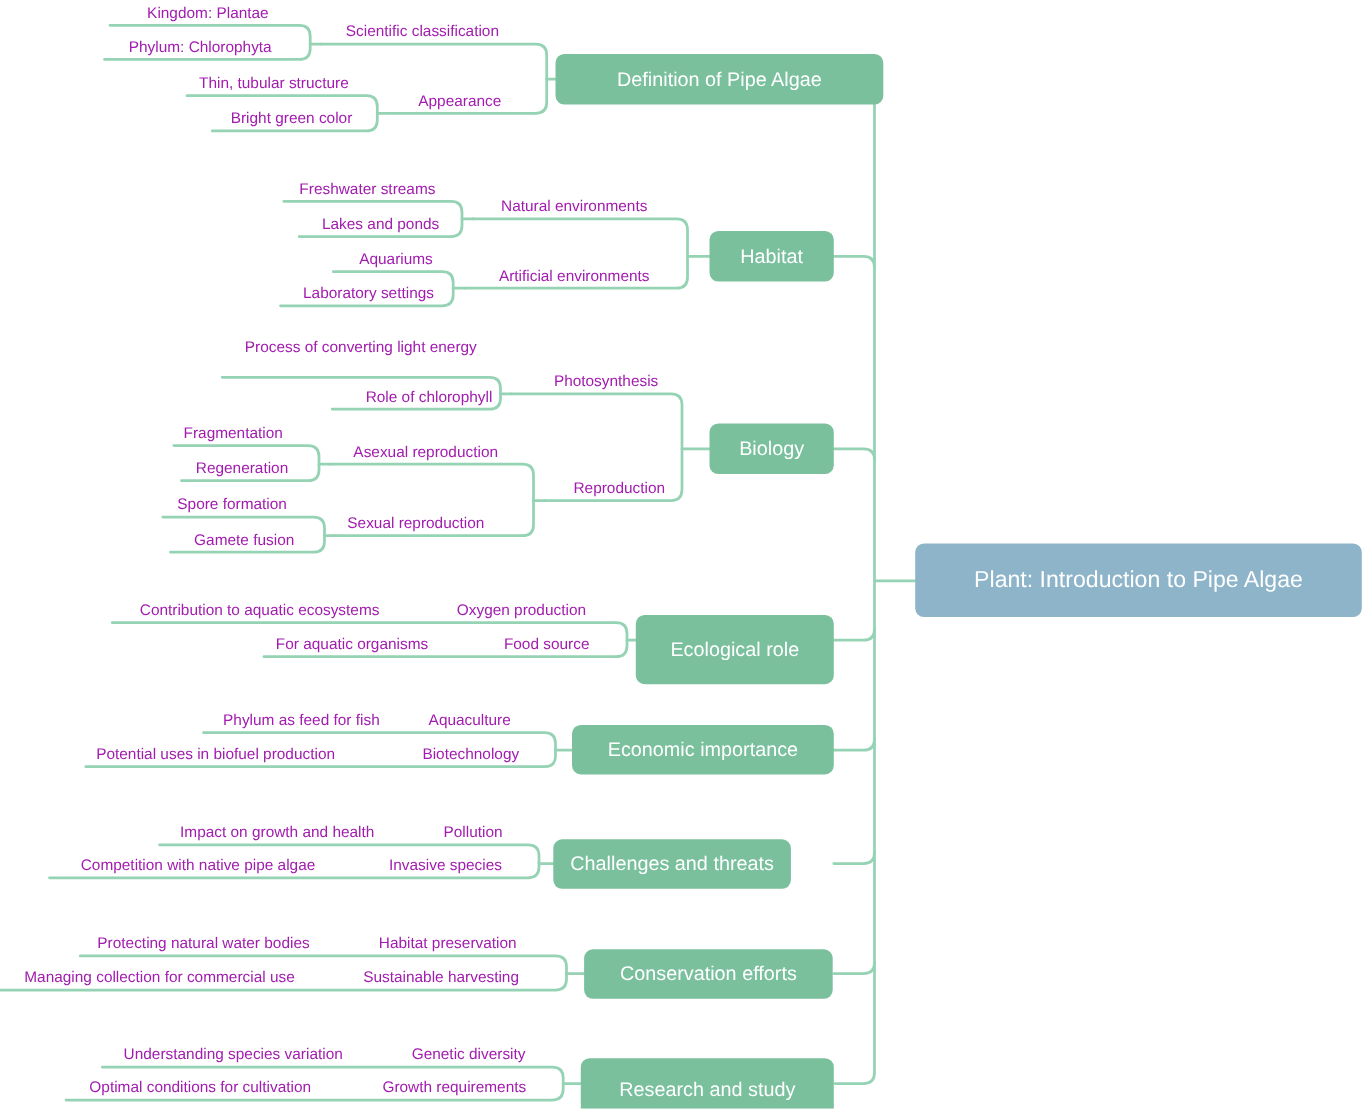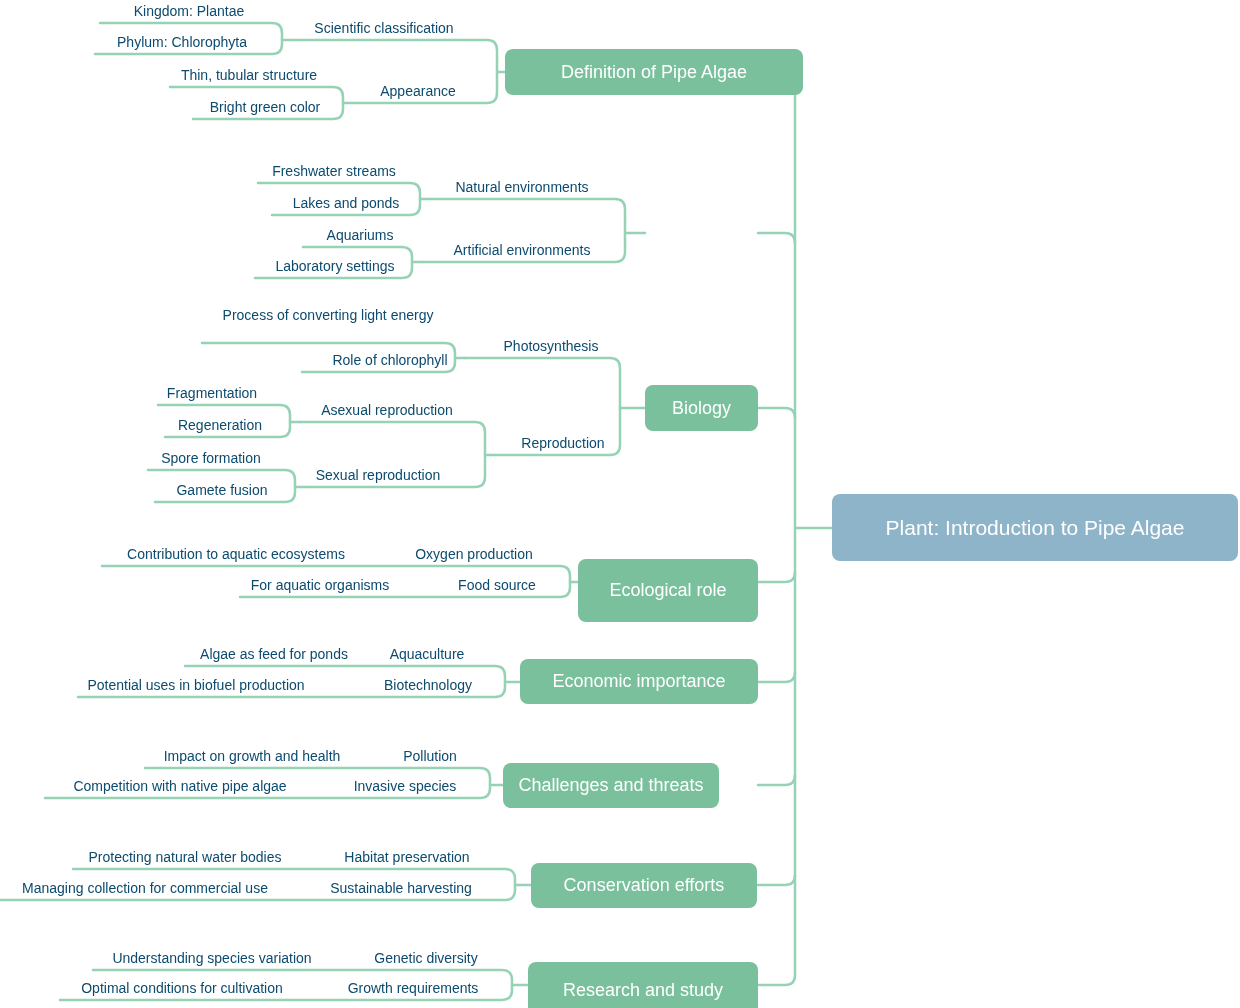--- a/index.html
+++ b/index.html
@@ -1,21 +1,21 @@
 <!DOCTYPE html>
 <html><head>
 <meta charset="utf-8">
 <style>
   html,body{margin:0;padding:0;background:#fff;}
   body{font-family:"Liberation Sans",sans-serif;}
   .canvas{position:relative;width:1240px;height:1008px;overflow:hidden;background:#ffffff;}
   svg.connectors{position:absolute;left:0;top:0;width:1240px;height:1008px;}
   svg.connectors path{fill:none;stroke:#95d3b4;stroke-width:2.5;stroke-linecap:round;}
   .lbl{position:absolute;transform:translateX(-50%);white-space:nowrap;
-       font-size:14px;line-height:18px;color:#0c4a6e;}
+       font-size:14px;line-height:18px;color:#a21caf;}
   .node{position:absolute;display:flex;align-items:center;justify-content:center;
         border-radius:8px;color:#ffffff;font-size:18px;white-space:nowrap;}
   .branch{background:#7ac09d;}
   .rootnode{background:#8db4c8;font-size:21px;}
 </style>
 </head>
 <body>
 
 <div class="canvas">
 
@@ -67,20 +67,21 @@
     <path d="M73,869 H505 Q515,869 515,879 V890 Q515,900 505,900 H0"></path>
     <path d="M515,885 H531"></path>
 
     <path d="M93,970 H502 Q512,970 512,980 V990 Q512,1000 502,1000 H60"></path>
     <path d="M512,985 H528"></path>
   </svg>
 
   <div class="node rootnode" style="left:832px;top:494px;width:406px;height:67px">Plant: Introduction to Pipe Algae</div>
 
   <div class="node branch" style="left:505px;top:49px;width:298px;height:46px">Definition of Pipe Algae</div>
+  <div class="node branch" style="left:645px;top:210px;width:113px;height:46px">Habitat</div>
   <div class="node branch" style="left:645px;top:385px;width:113px;height:46px">Biology</div>
   <div class="node branch" style="left:578px;top:559px;width:180px;height:63px">Ecological role</div>
   <div class="node branch" style="left:520px;top:659px;width:238px;height:45px">Economic importance</div>
   <div class="node branch" style="left:503px;top:763px;width:216px;height:45px">Challenges and threats</div>
   <div class="node branch" style="left:531px;top:863px;width:226px;height:45px">Conservation efforts</div>
   <div class="node branch" style="left:528px;top:962px;width:230px;height:56px">Research and study</div>
 
   <div class="lbl" style="left:384px;top:19px">Scientific classification</div>
   <div class="lbl" style="left:189px;top:2px">Kingdom: Plantae</div>
   <div class="lbl" style="left:182px;top:33px">Phylum: Chlorophyta</div>
@@ -105,21 +106,21 @@
   <div class="lbl" style="left:378px;top:466px">Sexual reproduction</div>
   <div class="lbl" style="left:211px;top:449px">Spore formation</div>
   <div class="lbl" style="left:222px;top:481px">Gamete fusion</div>
 
   <div class="lbl" style="left:474px;top:545px">Oxygen production</div>
   <div class="lbl" style="left:236px;top:545px">Contribution to aquatic ecosystems</div>
   <div class="lbl" style="left:497px;top:576px">Food source</div>
   <div class="lbl" style="left:320px;top:576px">For aquatic organisms</div>
 
   <div class="lbl" style="left:427px;top:645px">Aquaculture</div>
-  <div class="lbl" style="left:274px;top:645px">Algae as feed for ponds</div>
+  <div class="lbl" style="left:274px;top:645px">Phylum as feed for fish</div>
   <div class="lbl" style="left:428px;top:676px">Biotechnology</div>
   <div class="lbl" style="left:196px;top:676px">Potential uses in biofuel production</div>
 
   <div class="lbl" style="left:430px;top:747px">Pollution</div>
   <div class="lbl" style="left:252px;top:747px">Impact on growth and health</div>
   <div class="lbl" style="left:405px;top:777px">Invasive species</div>
   <div class="lbl" style="left:180px;top:777px">Competition with native pipe algae</div>
 
   <div class="lbl" style="left:407px;top:848px">Habitat preservation</div>
   <div class="lbl" style="left:185px;top:848px">Protecting natural water bodies</div>

